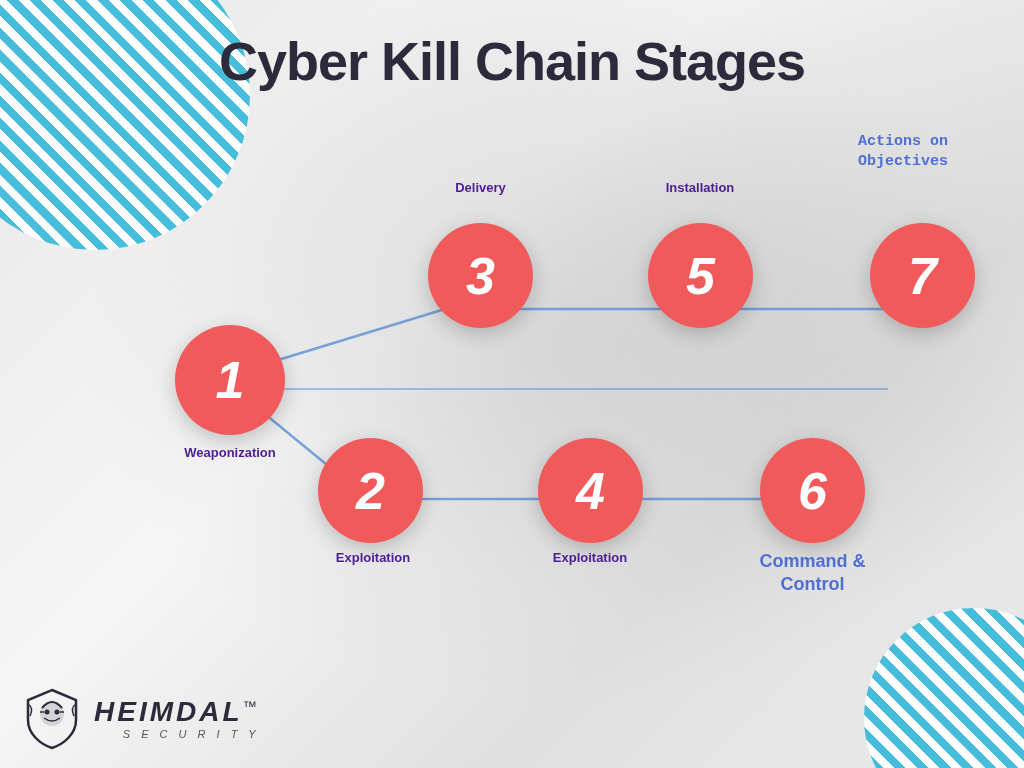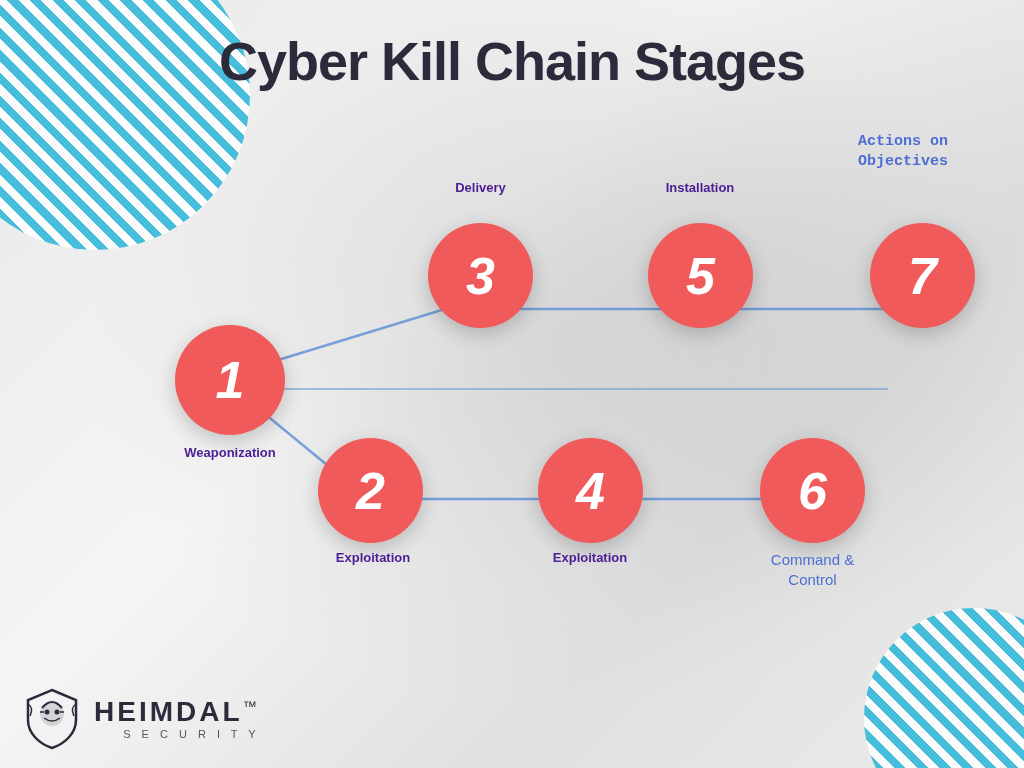--- a/index.html
+++ b/index.html
@@ -113,20 +113,21 @@
     }
 
     
     .logo-area {
       position: absolute;
       bottom: 18px;
       left: 20px;
       display: flex;
       align-items: center;
       gap: 10px;
+      font-style: italic;
     }
 
     .logo-text {
       display: flex;
       flex-direction: column;
     }
 
     .logo-name {
       font-size: 28px;
       font-weight: 900;
@@ -199,21 +200,21 @@
   <div class="node-label" style="left:470px;top:430px;width:120px;text-align:center;">Exploitation</div>
 
   <div class="node" style="width:105px;height:105px;left:588px;top:103px;">
     <span>5</span>
   </div>
   <div class="node-label" style="left:580px;top:60px;width:120px;">Installation</div>
 
   <div class="node" style="width:105px;height:105px;left:700px;top:318px;">
     <span>6</span>
   </div>
-  <div class="node-label" style="left:690px;top:430px;width:125px;text-align:center;color:#4e6fd4;font-size:15px;font-weight:400;line-height:1.3;position:absolute;">Command &amp;<br>Control</div>
+  <div class="node-label" style="left:690px;top:430px;width:125px;text-align:center;color:#4e6fd4;font-size:18px;font-weight:700;line-height:1.3;position:absolute;">Command &amp;<br>Control</div>
 
   <div class="node" style="width:105px;height:105px;left:810px;top:103px;">
     <span>7</span>
   </div>
   <div class="node-label" style="left:798px;top:12px;width:130px;text-align:left;color:#4e6fd4;font-size:15px;font-weight:600;line-height:1.3;position:absolute;font-family:Liberation Mono, monospace;">Actions on<br>Objectives</div>
 
 </div>
 
 <div class="logo-area">
 

